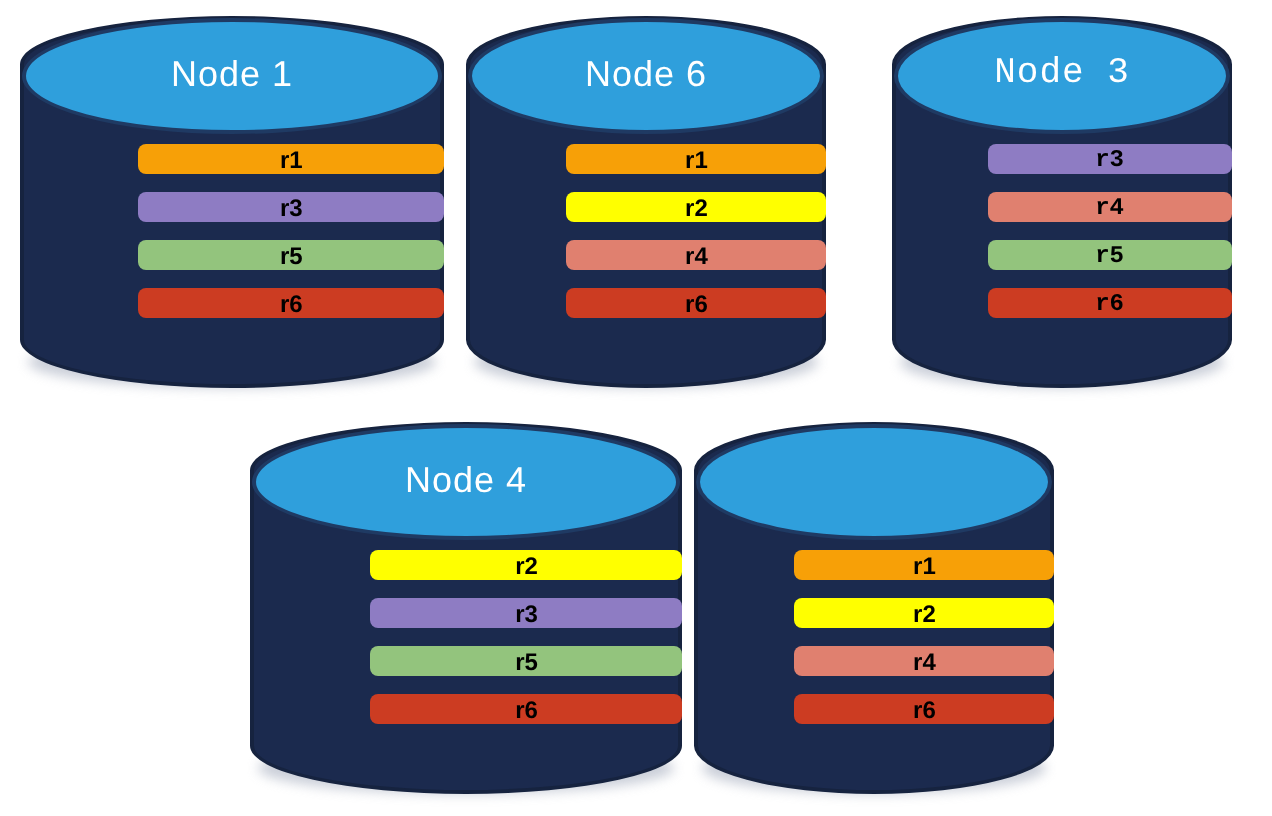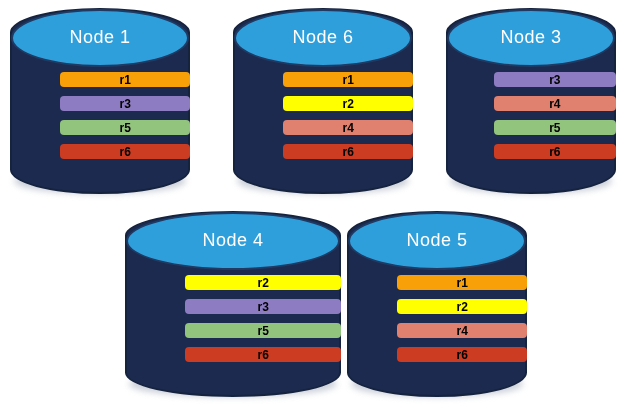--- a/index.html
+++ b/index.html
@@ -101,21 +101,21 @@
     box-sizing: border-box;
   }
   .replica:last-child {
     margin-bottom: 0;
   }
 </style>
 </head>
 <body>
 
 <div id="stage">
-    <div class="node" style="left: 10px; top: 8px; width: 180px; height: 186px;">
+    <div class="node" style="left: 10px; top: 8px; width: 212px; height: 186px;">
       <div class="cyl-shadow"></div>
       <div class="cyl-body" style="background: rgb(27, 42, 78);"></div>
       <div class="cyl-top" style="background: rgb(47, 159, 220);"></div>
       <div class="node-title">Node  1</div>
       <div class="replica-list" style="top: 64px;">
         <div class="replica" style="background: rgb(247, 160, 7);">r1</div>
         <div class="replica" style="background: rgb(142, 124, 195);">r3</div>
         <div class="replica" style="background: rgb(147, 196, 125);">r5</div>
         <div class="replica" style="background: rgb(204, 60, 34);">r6</div>
       </div>
@@ -125,21 +125,21 @@
       <div class="cyl-body" style="background: rgb(27, 42, 78);"></div>
       <div class="cyl-top" style="background: rgb(47, 159, 220);"></div>
       <div class="node-title">Node  6</div>
       <div class="replica-list" style="top: 64px;">
         <div class="replica" style="background: rgb(247, 160, 7);">r1</div>
         <div class="replica" style="background: rgb(255, 255, 0);">r2</div>
         <div class="replica" style="background: rgb(224, 128, 111);">r4</div>
         <div class="replica" style="background: rgb(204, 60, 34);">r6</div>
       </div>
     </div>
-    <div class="node" style="left: 446px; top: 8px; width: 170px; height: 186px;">
+    <div class="node" style="left: 446px; top: 8px; width: 170px; height: 186px; font-family: Liberation Mono, monospace;">
       <div class="cyl-shadow"></div>
       <div class="cyl-body" style="background: rgb(27, 42, 78);"></div>
       <div class="cyl-top" style="background: rgb(47, 159, 220);"></div>
       <div class="node-title">Node  3</div>
       <div class="replica-list" style="top: 64px;">
         <div class="replica" style="background: rgb(142, 124, 195);">r3</div>
         <div class="replica" style="background: rgb(224, 128, 111);">r4</div>
         <div class="replica" style="background: rgb(147, 196, 125);">r5</div>
         <div class="replica" style="background: rgb(204, 60, 34);">r6</div>
       </div>
@@ -153,21 +153,20 @@
         <div class="replica" style="background: rgb(255, 255, 0);">r2</div>
         <div class="replica" style="background: rgb(142, 124, 195);">r3</div>
         <div class="replica" style="background: rgb(147, 196, 125);">r5</div>
         <div class="replica" style="background: rgb(204, 60, 34);">r6</div>
       </div>
     </div>
     <div class="node" style="left: 347px; top: 211px; width: 180px; height: 186px;">
       <div class="cyl-shadow"></div>
       <div class="cyl-body" style="background: rgb(27, 42, 78);"></div>
       <div class="cyl-top" style="background: rgb(47, 159, 220);"></div>
-      <div class="node-title">Node  5</div>
       <div class="replica-list" style="top: 64px;">
         <div class="replica" style="background: rgb(247, 160, 7);">r1</div>
         <div class="replica" style="background: rgb(255, 255, 0);">r2</div>
         <div class="replica" style="background: rgb(224, 128, 111);">r4</div>
         <div class="replica" style="background: rgb(204, 60, 34);">r6</div>
       </div>
     </div>
   </div>
 
 </body></html>

